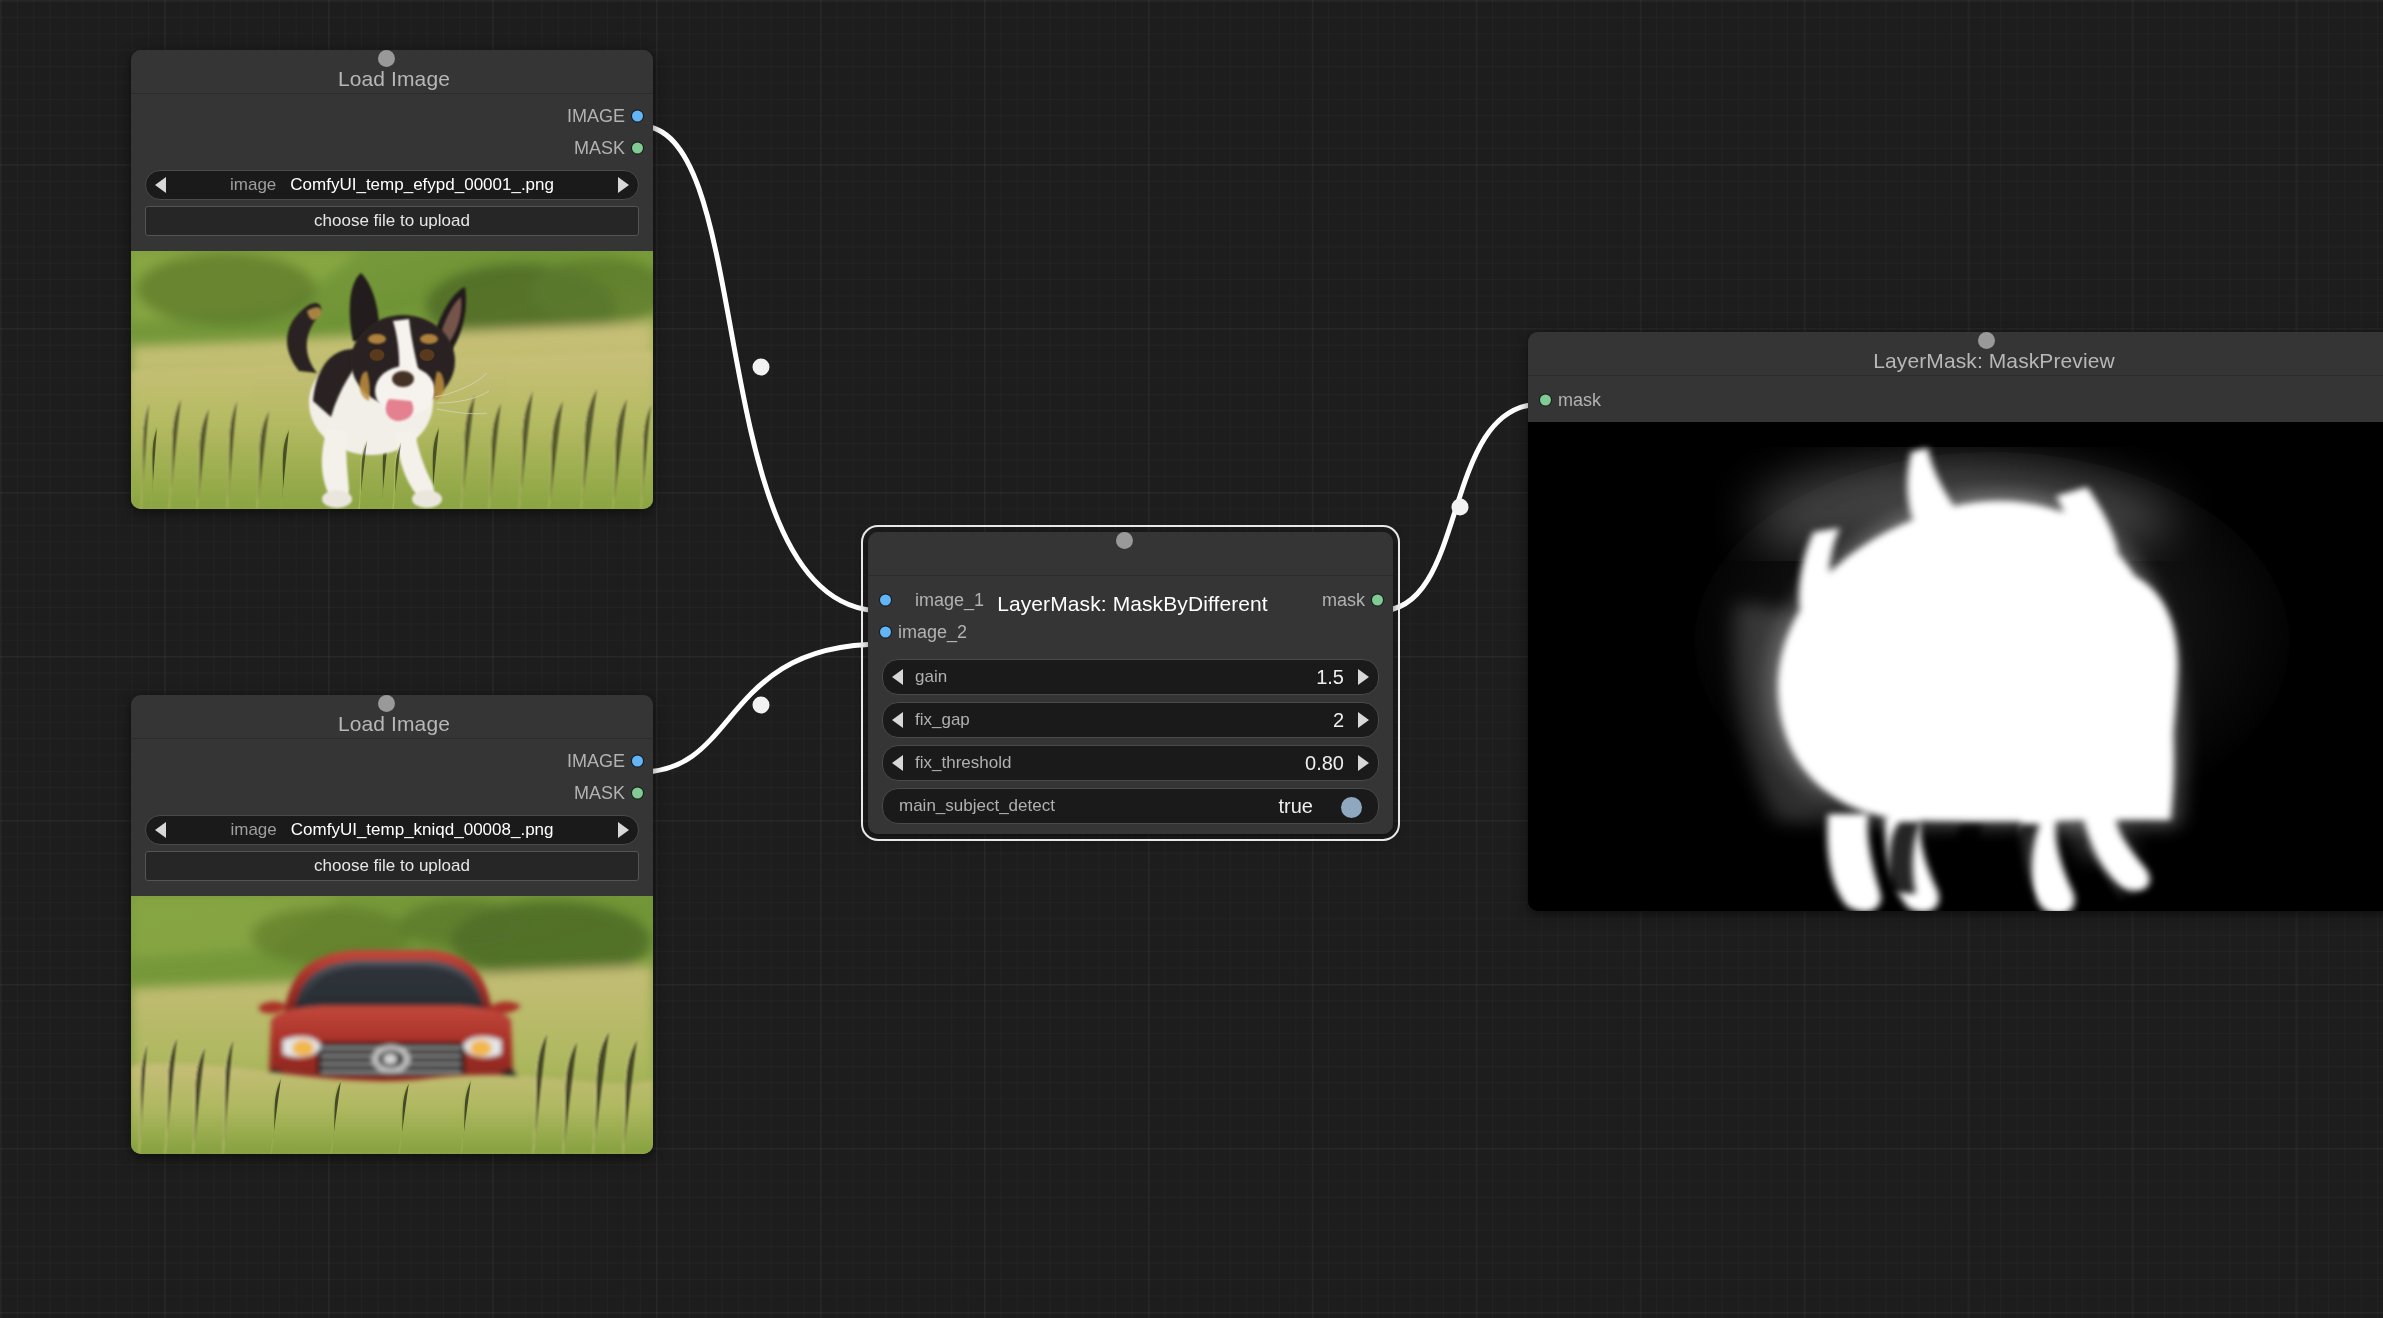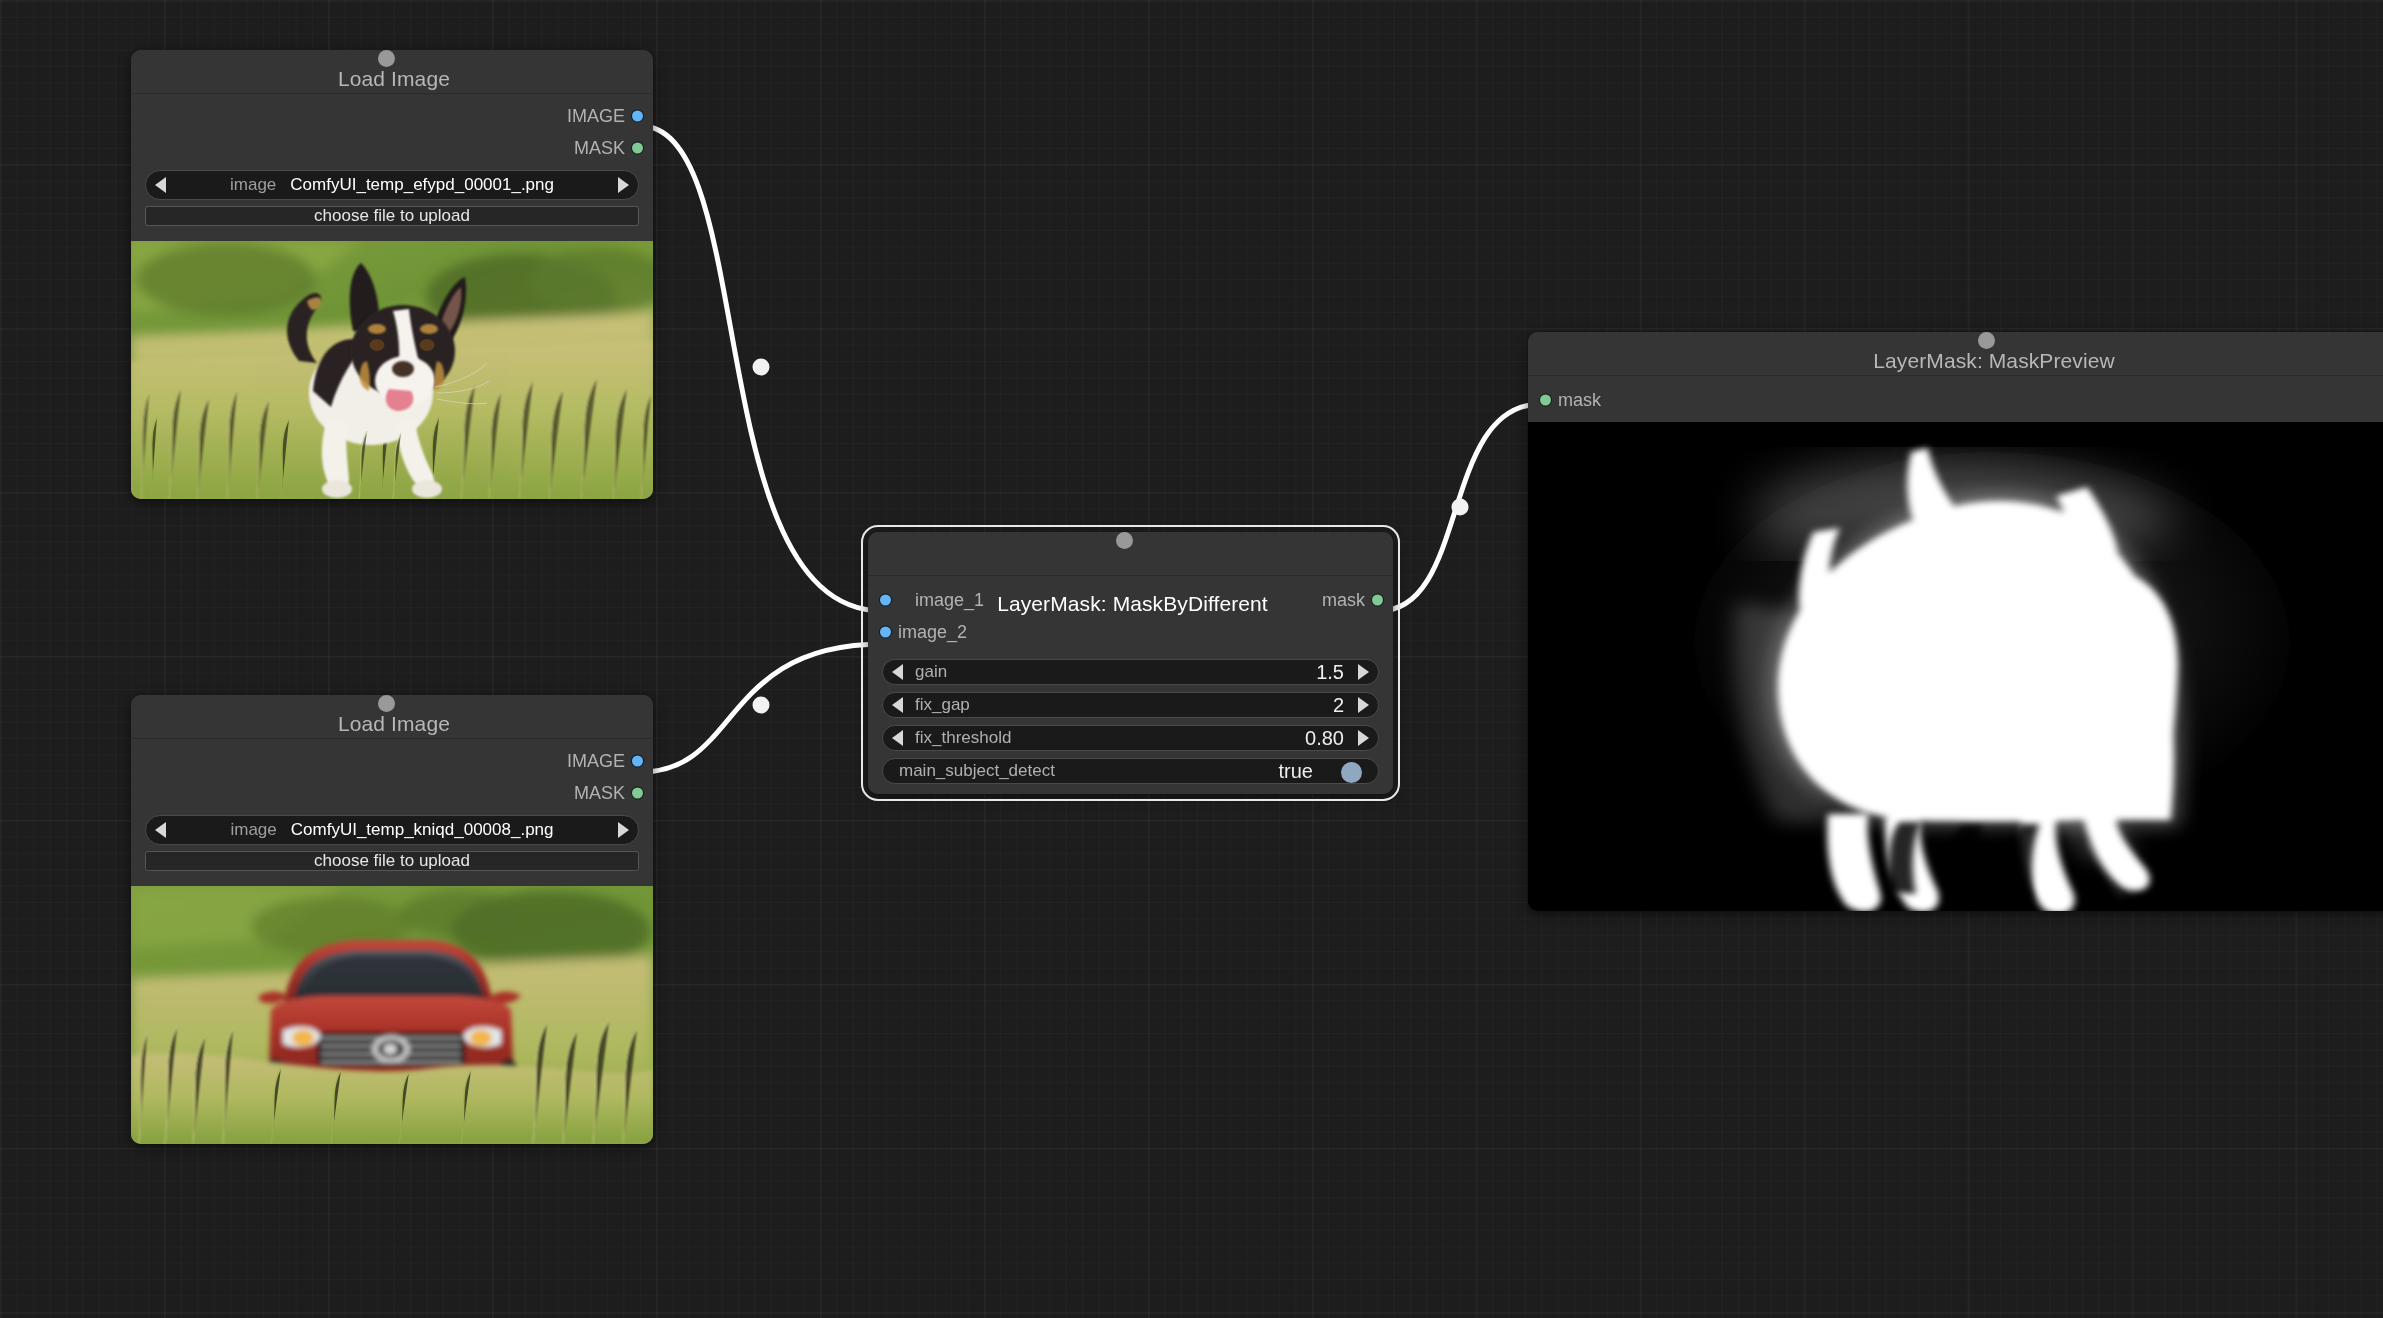--- a/index.html
+++ b/index.html
@@ -71,21 +71,21 @@
   }
   .dot-img { background: #64b5f6; }
   .dot-mask { background: #81c995; }
   .dot-right { right: 9px; top: 50%; transform: translateY(-50%); }
   .dot-left { left: 11px; top: 50%; transform: translateY(-50%); }
 
   
   .widgets { padding: 4px 14px 10px 14px; }
   .widget {
     position: relative;
-    height: 26px; margin-top: 7px;
+    height: 36px; margin-top: 7px;
     background: #1a1a1a;
     border: 1px solid #4a4a4a;
     border-radius: 16px;
     display: flex; align-items: center; justify-content: space-between;
     padding: 0 16px;
   }
   .widget .wlabel { font-size: 17px; color: #b0b0b0; white-space: nowrap; }
   .widget .wvalue { font-size: 20px; color: #efefef; white-space: nowrap; }
   .arrow-l, .arrow-r {
     position: absolute; top: 50%; transform: translateY(-50%);
@@ -106,21 +106,21 @@
   
   .combo {
     position: relative;
     height: 30px; margin: 6px 14px 0 14px;
     background: #1a1a1a; border: 1px solid #4a4a4a; border-radius: 16px;
     display: flex; align-items: center; justify-content: center; gap: 14px;
   }
   .combo .clabel { font-size: 17px; color: #9e9e9e; }
   .combo .cvalue { font-size: 17px; color: #ffffff; }
   .upload-btn {
-    height: 20px; margin: 6px 14px 15px 14px;
+    height: 30px; margin: 6px 14px 15px 14px;
     background: #262626; border: 1px solid #555555; border-radius: 3px;
     display: flex; align-items: center; justify-content: center;
   }
   .upload-btn span { font-size: 17px; color: #e6e6e6; }
 
   
   .preview { position: relative; overflow: hidden; background: #000; }
   .preview svg { display: block; width: 100%; height: 100%; }
   .mask-preview { background: #000; }
 </style>

